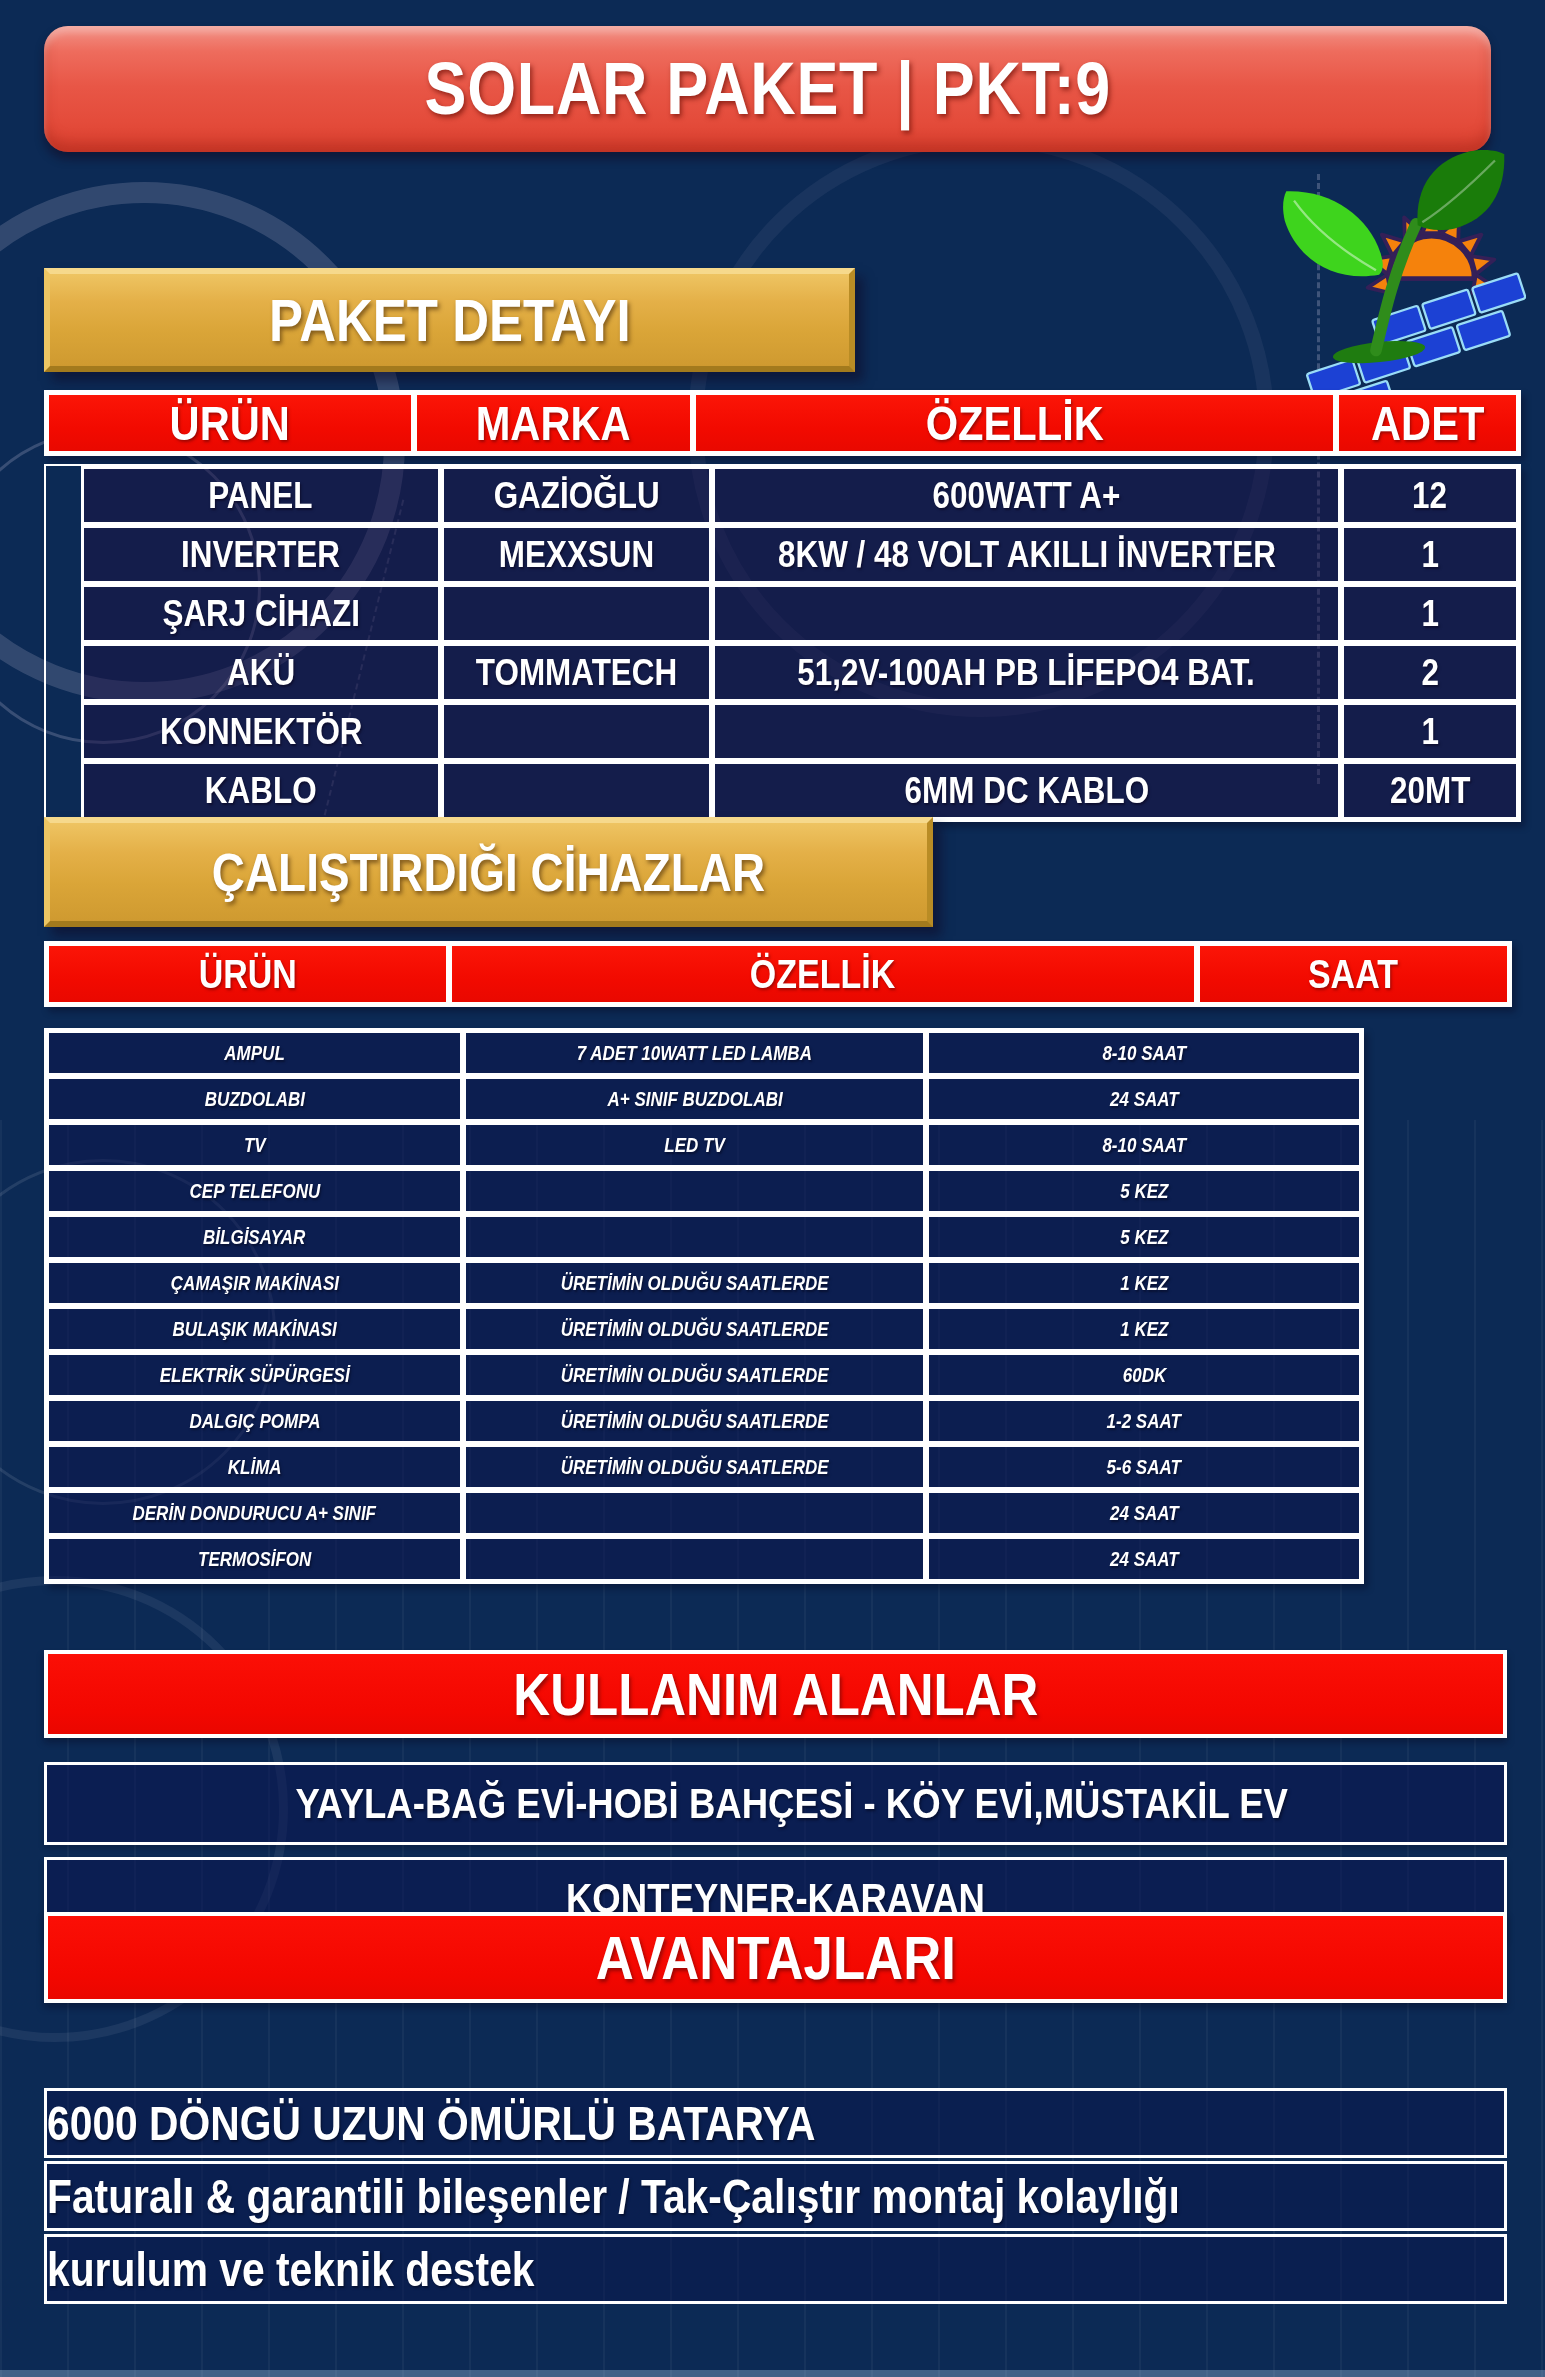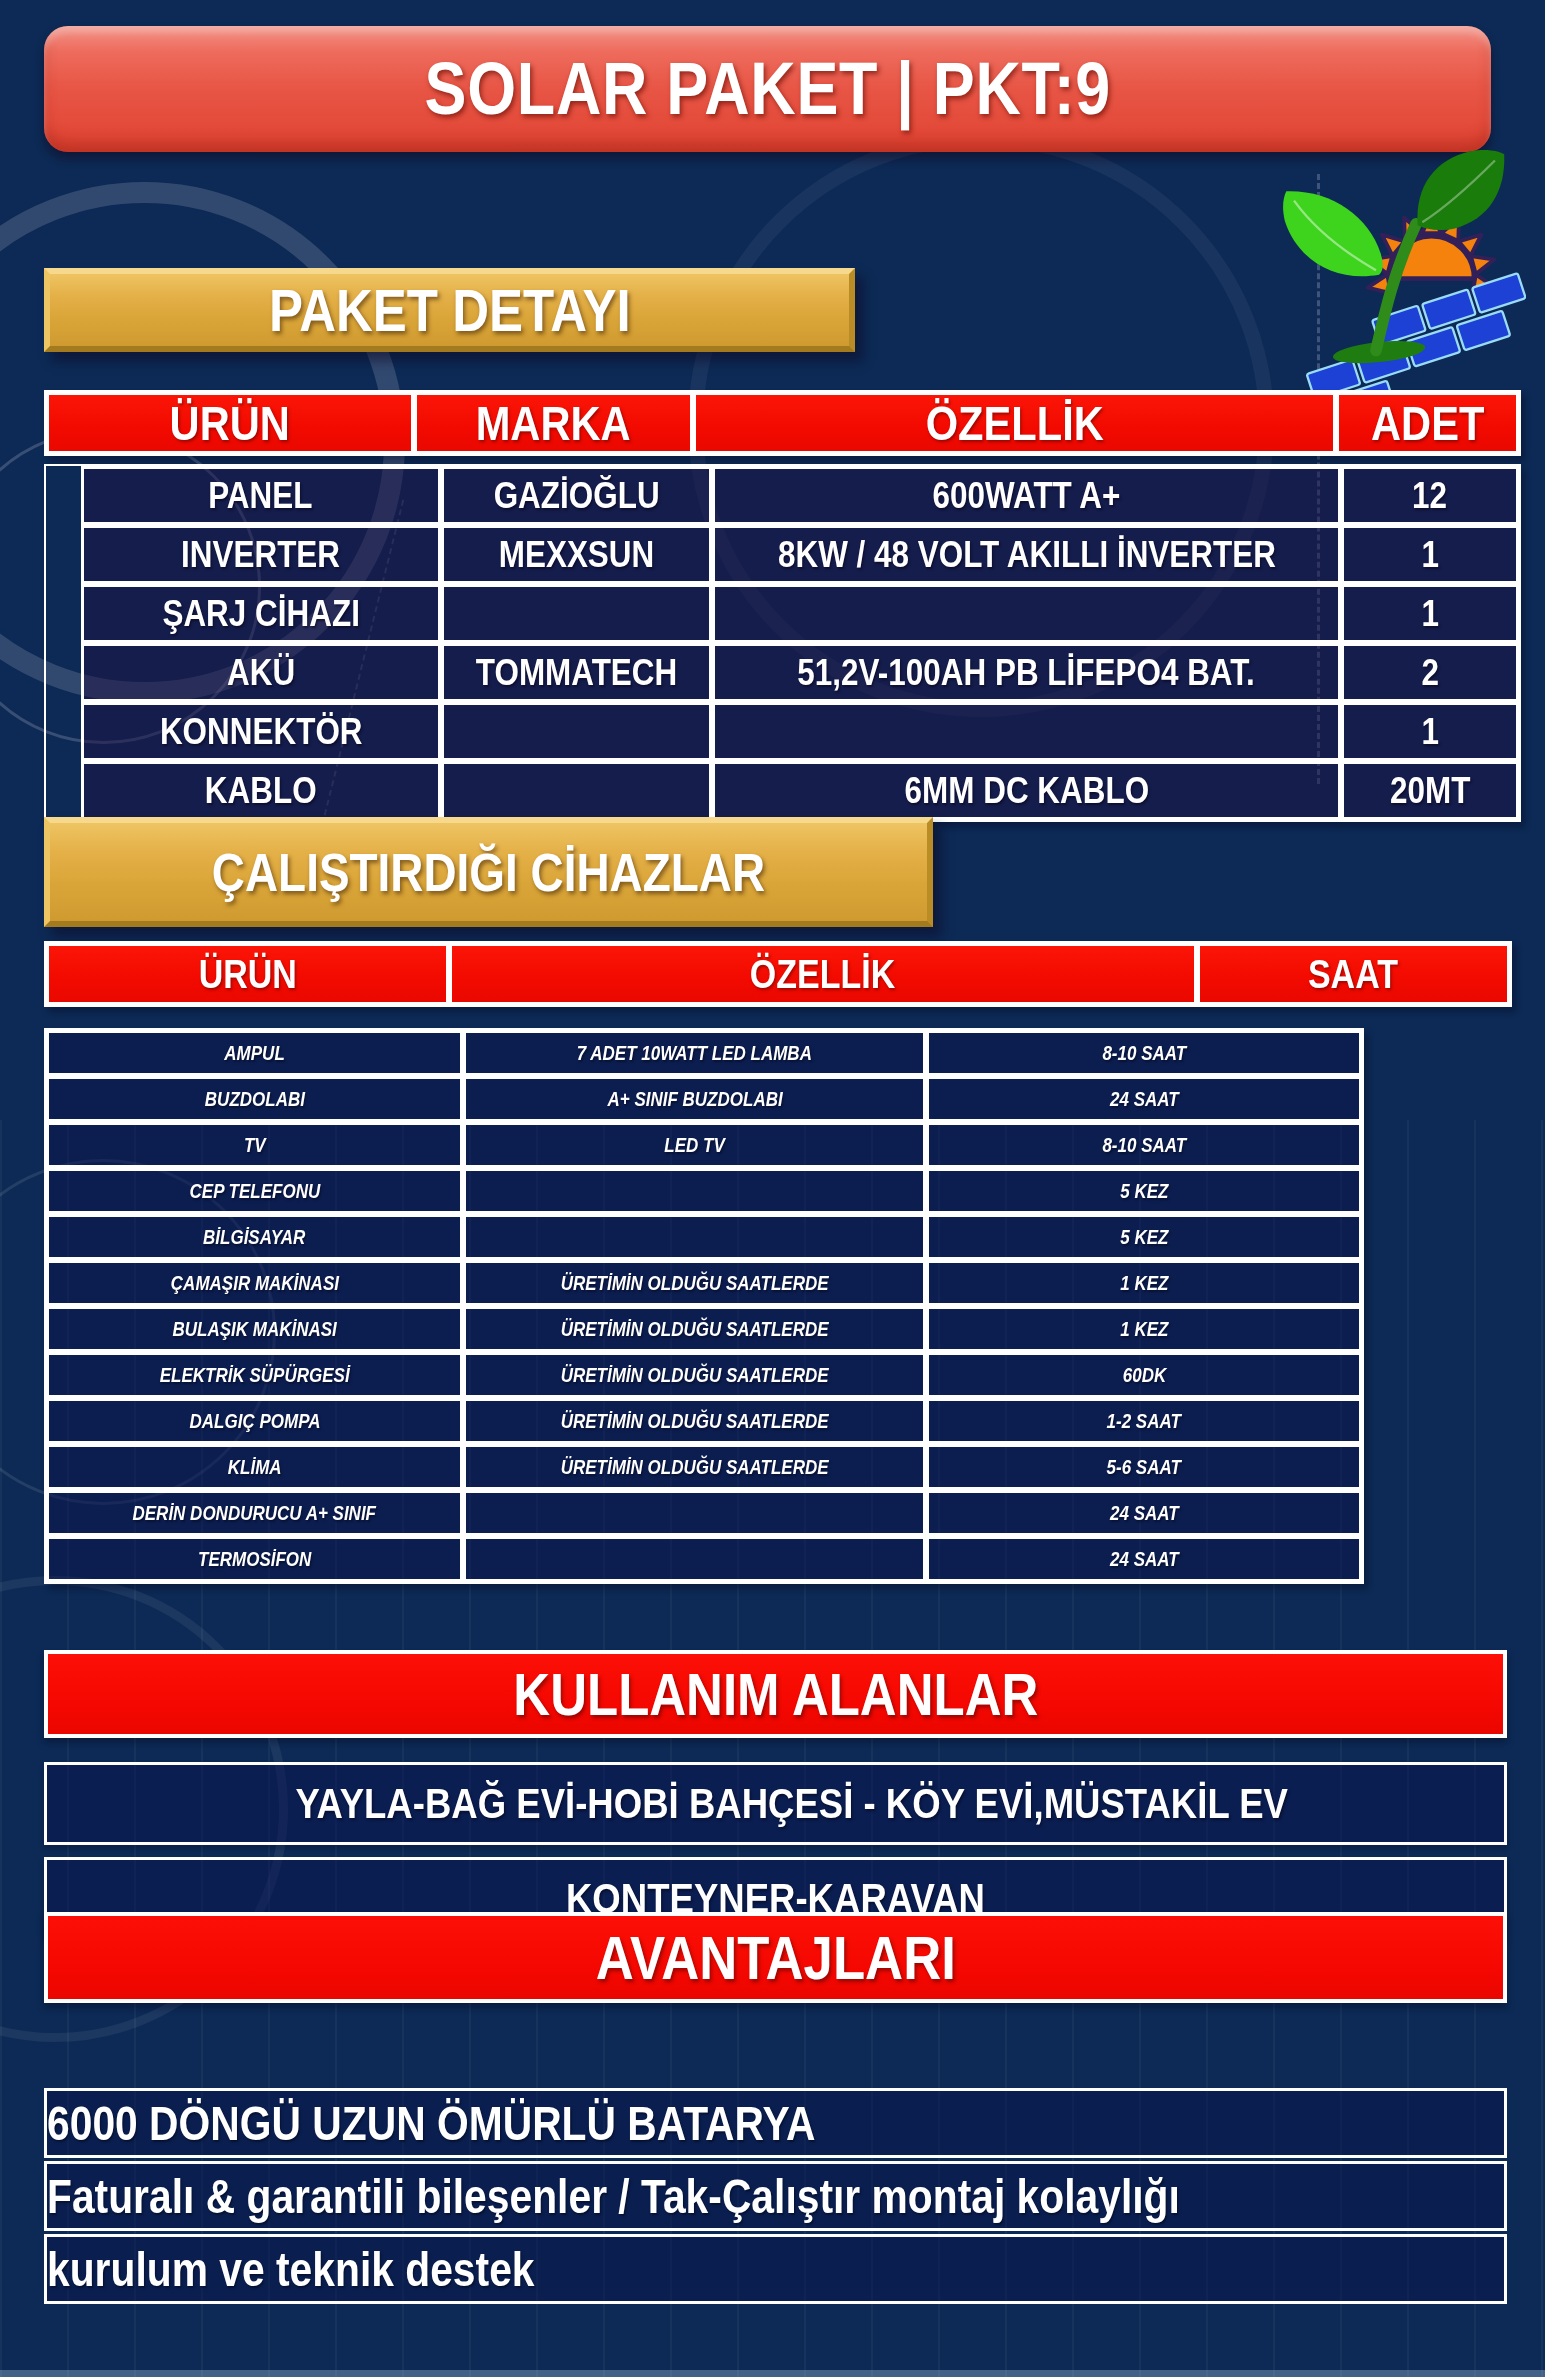--- a/index.html
+++ b/index.html
@@ -34,21 +34,21 @@
   
   .gold{
     position:absolute;left:44px;
     background:linear-gradient(180deg,#eec462 0%,#e4b048 30%,#daa538 62%,#cf9a30 100%);
     border-top:6.2px solid #f6d98c;border-left:6.2px solid #edc663;
     border-right:6.2px solid #b98c25;border-bottom:6.2px solid #a37a1d;
     box-shadow:7.7px 8.5px 10px rgba(15,8,35,.5);
     display:flex;align-items:center;justify-content:center;
     text-shadow:2.3px 3.1px 4.6px rgba(70,40,6,.6);box-sizing:border-box;
   }
-  .gold1{top:268px;width:811px;height:84px;font-size:60px;}
+  .gold1{top:268px;width:811px;height:104px;font-size:60px;}
   .gold2{top:817px;width:889px;height:110px;font-size:54px;}
   
   .tbl{position:absolute;left:44px;border:2.3px solid #fff;box-sizing:border-box;box-shadow:3.9px 5.4px 7px rgba(8,4,28,.4);}
   .row{display:grid;}
   .cell{border:3.1px solid #fff;box-sizing:border-box;display:flex;align-items:center;justify-content:center;overflow:hidden;}
   .hcell{background:linear-gradient(180deg,#fb1507 0%,#f20a00 60%,#e90800 100%);text-shadow:1.5px 2.3px 3.1px rgba(90,5,5,.55);}
   .t1h{top:390px;width:1477px;font-size:49px;}
   .t1h .row{grid-template-columns:25% 18.9% 43.7% 12.4%;height:62px;}
   .t1b{top:464px;width:1477px;font-size:37px;padding-left:35px;}
   .t1b .row{grid-template-columns:25% 18.9% 43.7% 12.4%;height:59px;}

